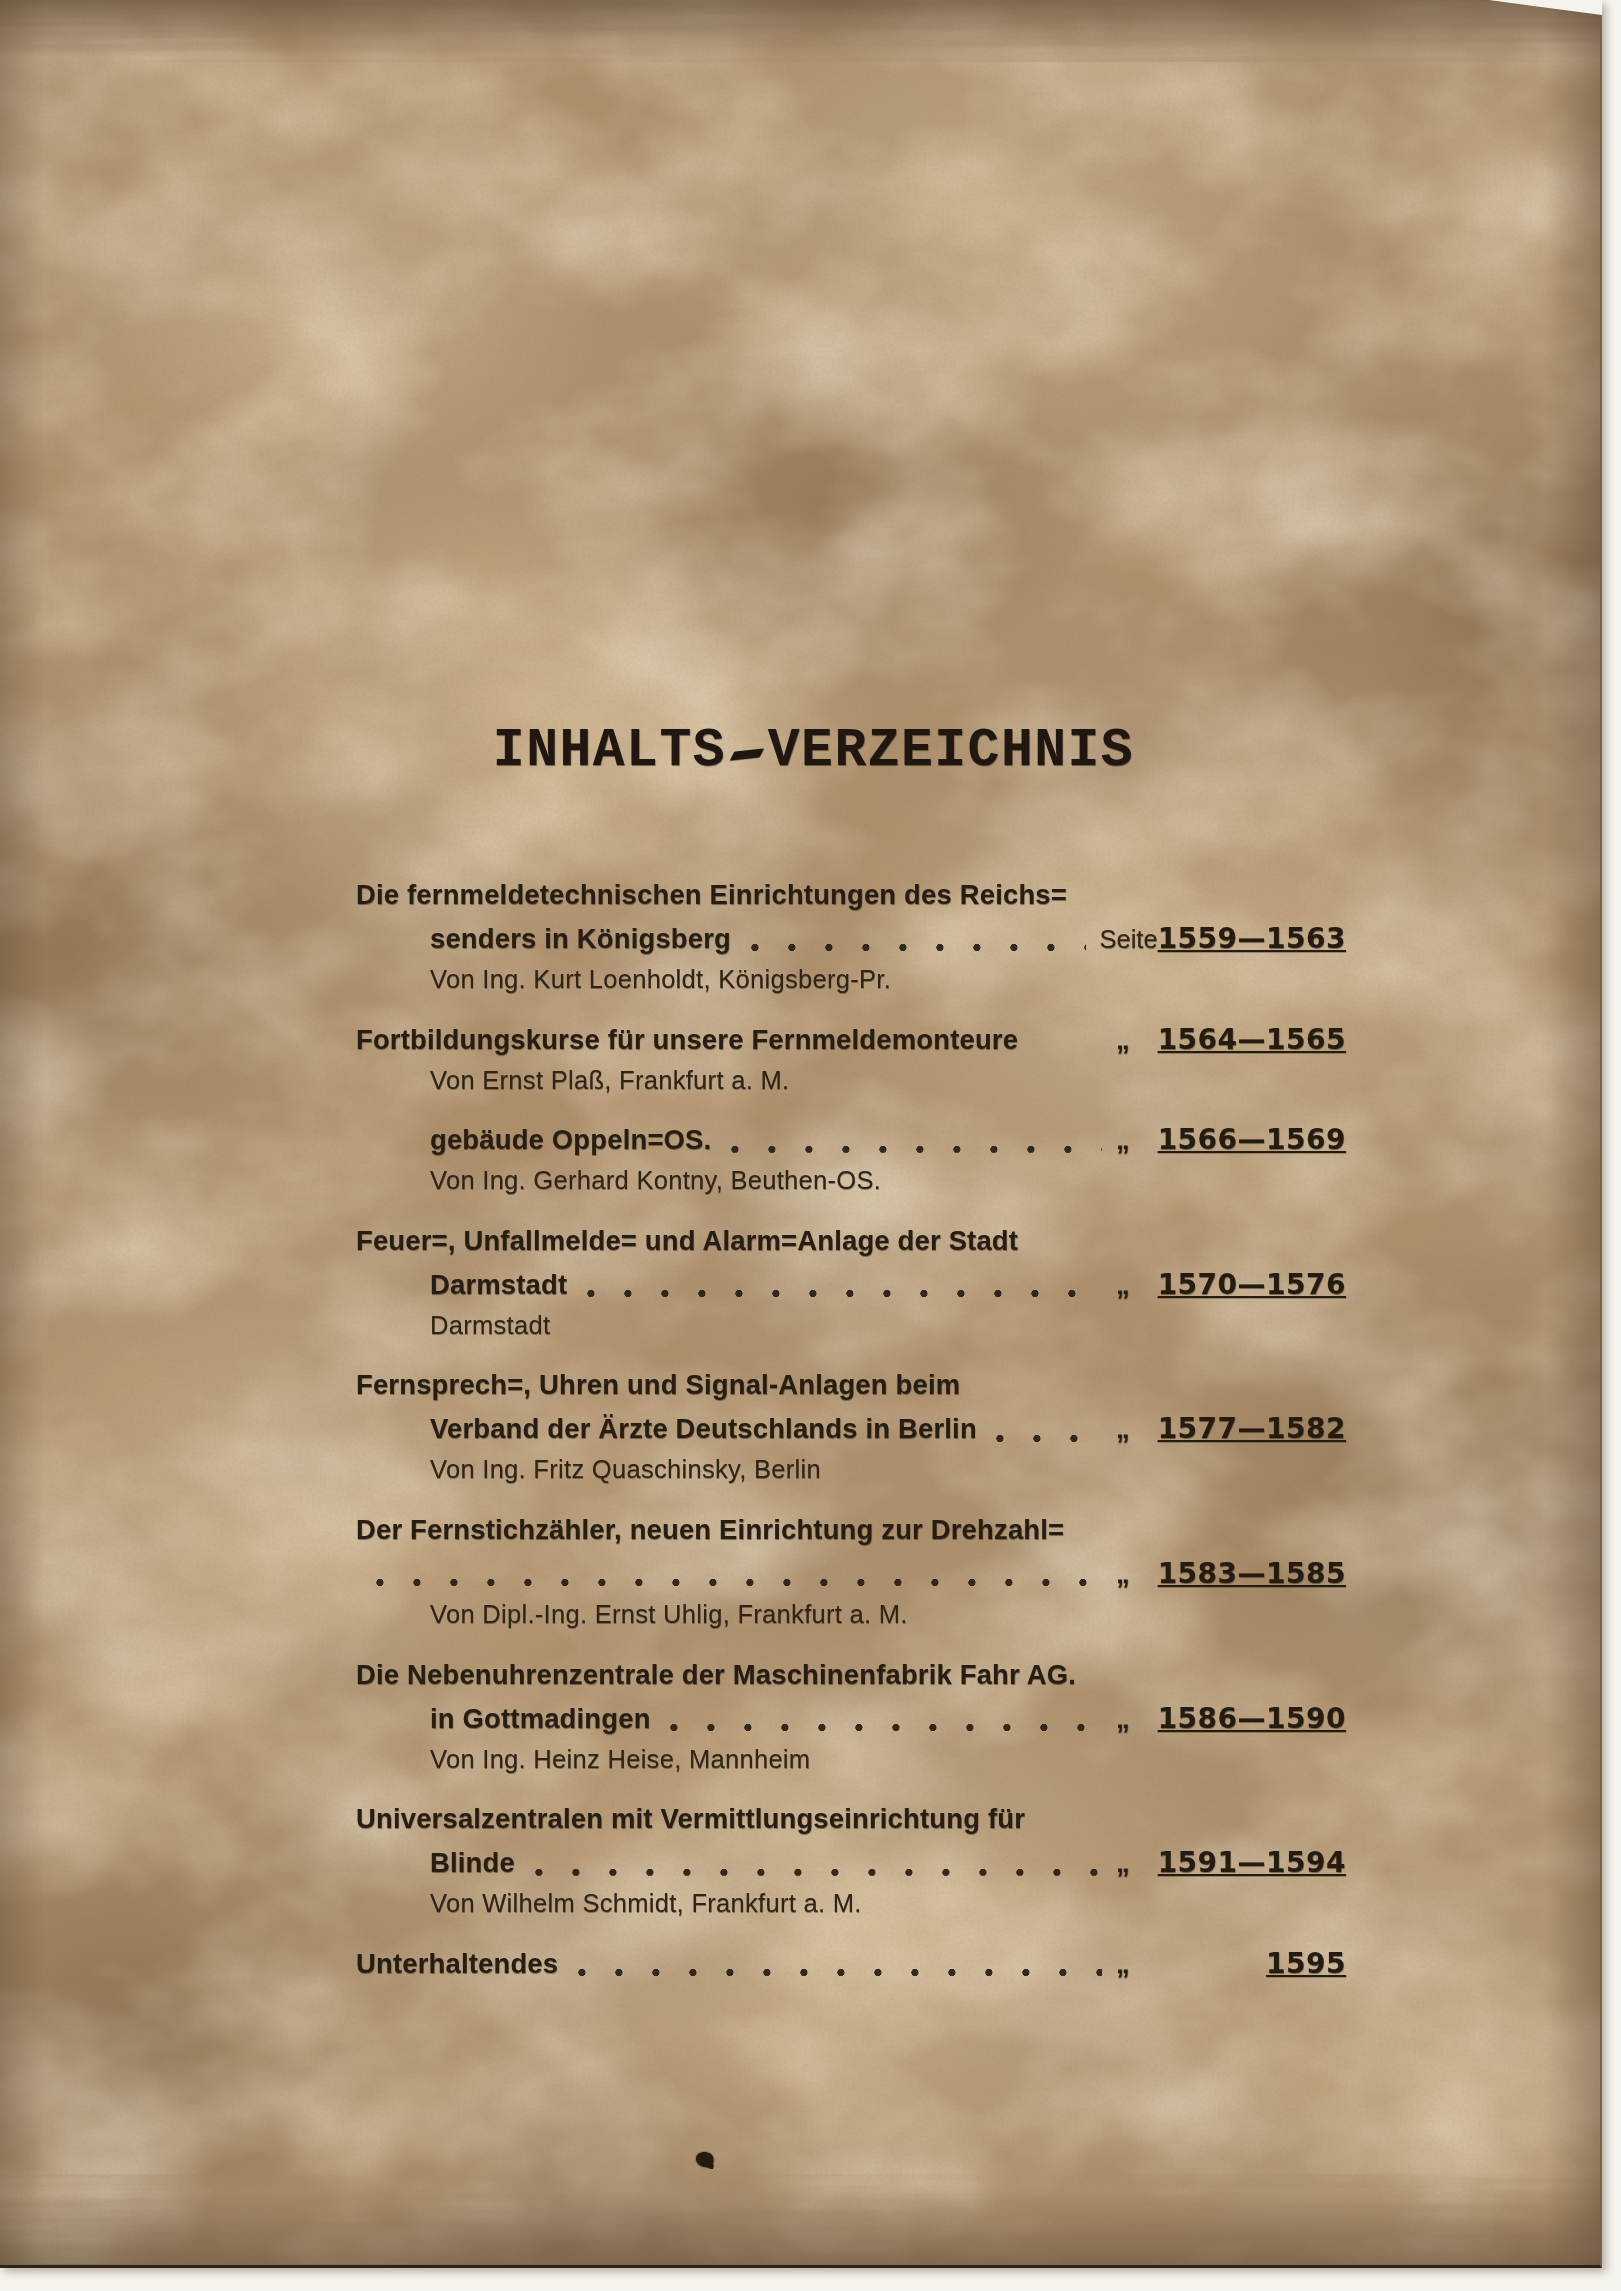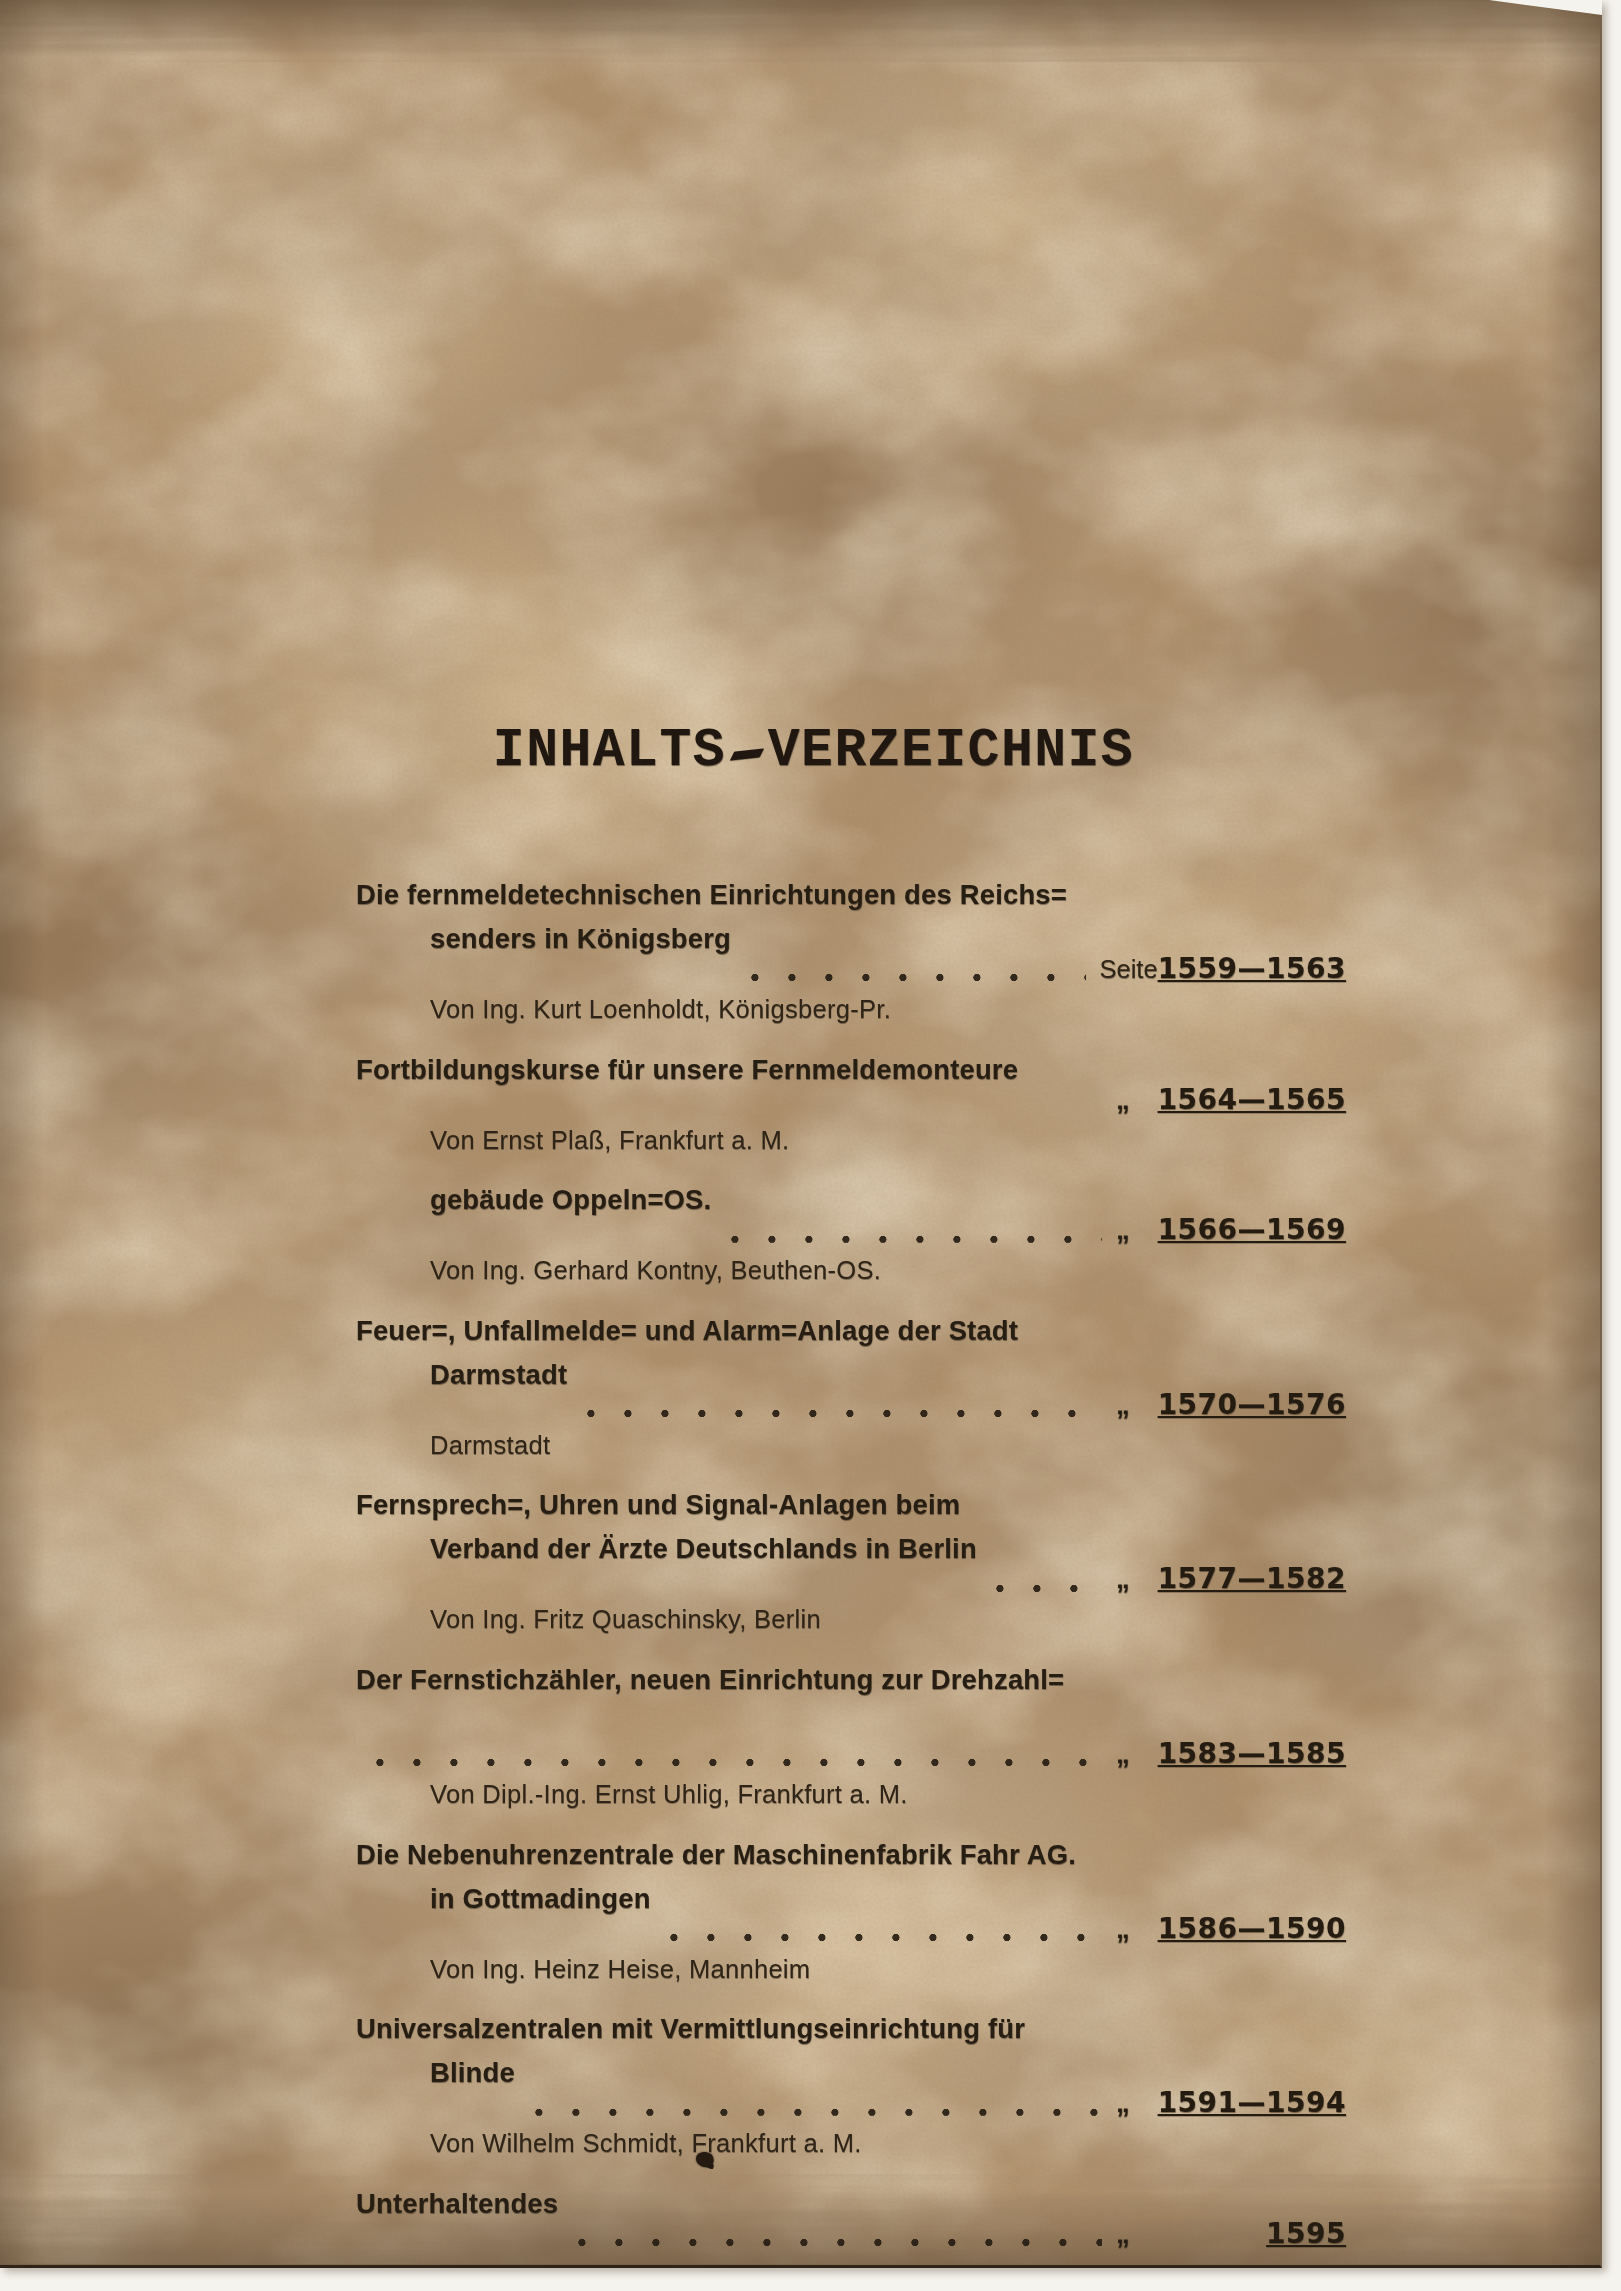--- a/index.html
+++ b/index.html
@@ -53,34 +53,34 @@
   .tdash { display:inline-block; width:28px; height:8.8px; margin:0 6.9px;
     vertical-align:5.9px; background:#201810; color:transparent; overflow:hidden;
     transform:skewX(-32deg) rotate(-7deg); border-radius:1px;
     box-shadow:0.5px 0.7px 0.8px rgba(40,30,20,.45); }
 
   .entries { position:absolute; top:873px; left:356px; width:990px; }
   .entry { margin-bottom:19.6px; }
   .hline { font-weight:700; font-size:27.4px; line-height:44px;
     letter-spacing:0.2px; color:#261d13;
     text-shadow:0.4px 0.6px 0.7px rgba(44,33,22,.5); white-space:nowrap; }
-  .row { display:flex; align-items:flex-start; line-height:44px; }
+  .row { display:flex; align-items:center; line-height:44px; }
   .cont { padding-left:74px; }
   .light { font-weight:400; font-size:25.5px; color:#2e2417;
     letter-spacing:0.3px; text-shadow:0.3px 0.5px 0.6px rgba(50,38,26,.45); }
   .paren { margin-left:11.8px; }
   .leader { flex:1 1 auto; align-self:flex-end; height:8.8px;
     margin:0 13.7px 8.8px 19.6px;
     background-image:radial-gradient(circle at 3.9px 4.4px, rgba(38,29,19,.92) 3.3px, rgba(38,29,19,0) 3.9px);
     background-size:37px 8.8px; background-repeat:repeat-x; }
   .leader.nodots { background:none; }
   .pagecol { flex:0 0 230px; display:flex; justify-content:space-between;
     align-items:baseline; white-space:nowrap; }
   .plabel { font-weight:700; font-size:27.4px; color:#261d13;
-    text-shadow:0.4px 0.6px 0.7px rgba(44,33,22,.5);margin-top:30px; }
+    text-shadow:0.4px 0.6px 0.7px rgba(44,33,22,.5); }
   .plabel.seite { font-weight:400; font-size:25.5px; color:#2e2417; }
   .prange { font-family:"DejaVu Sans", sans-serif; font-weight:700;
     font-size:28px; letter-spacing:0.5px; color:#241b11;
     text-shadow:0.4px 0.6px 0.7px rgba(44,33,22,.5);text-decoration:underline; }
   .byline { font-weight:400; font-size:25.5px; line-height:37px;
     letter-spacing:0.3px; color:#2e2417; padding-left:74px;
     text-shadow:0.3px 0.5px 0.6px rgba(50,38,26,.45); white-space:nowrap; }
 
   .ink-blot { position:absolute; left:696px; top:2152px; z-index:4;
     width:17.6px; height:14.7px; background:#241a10;

